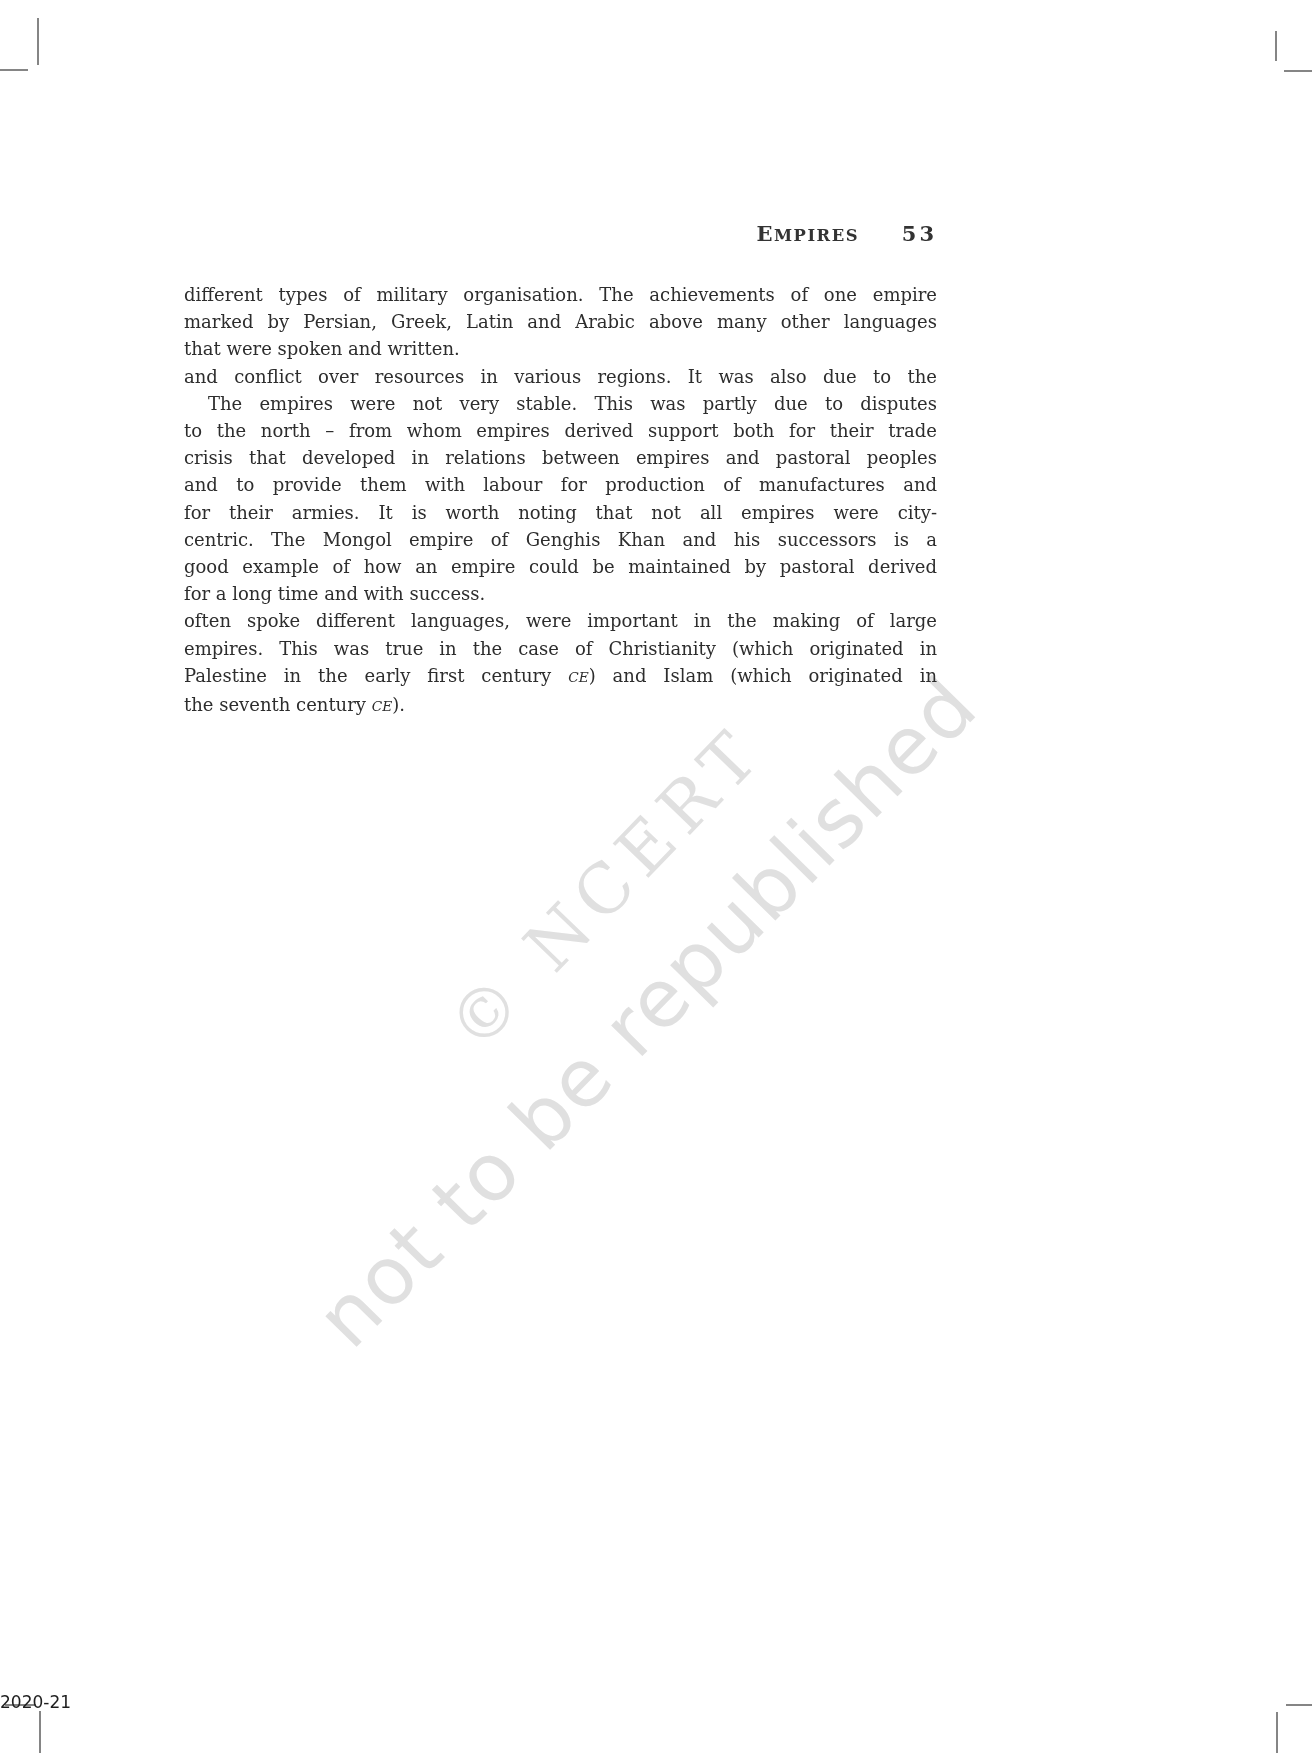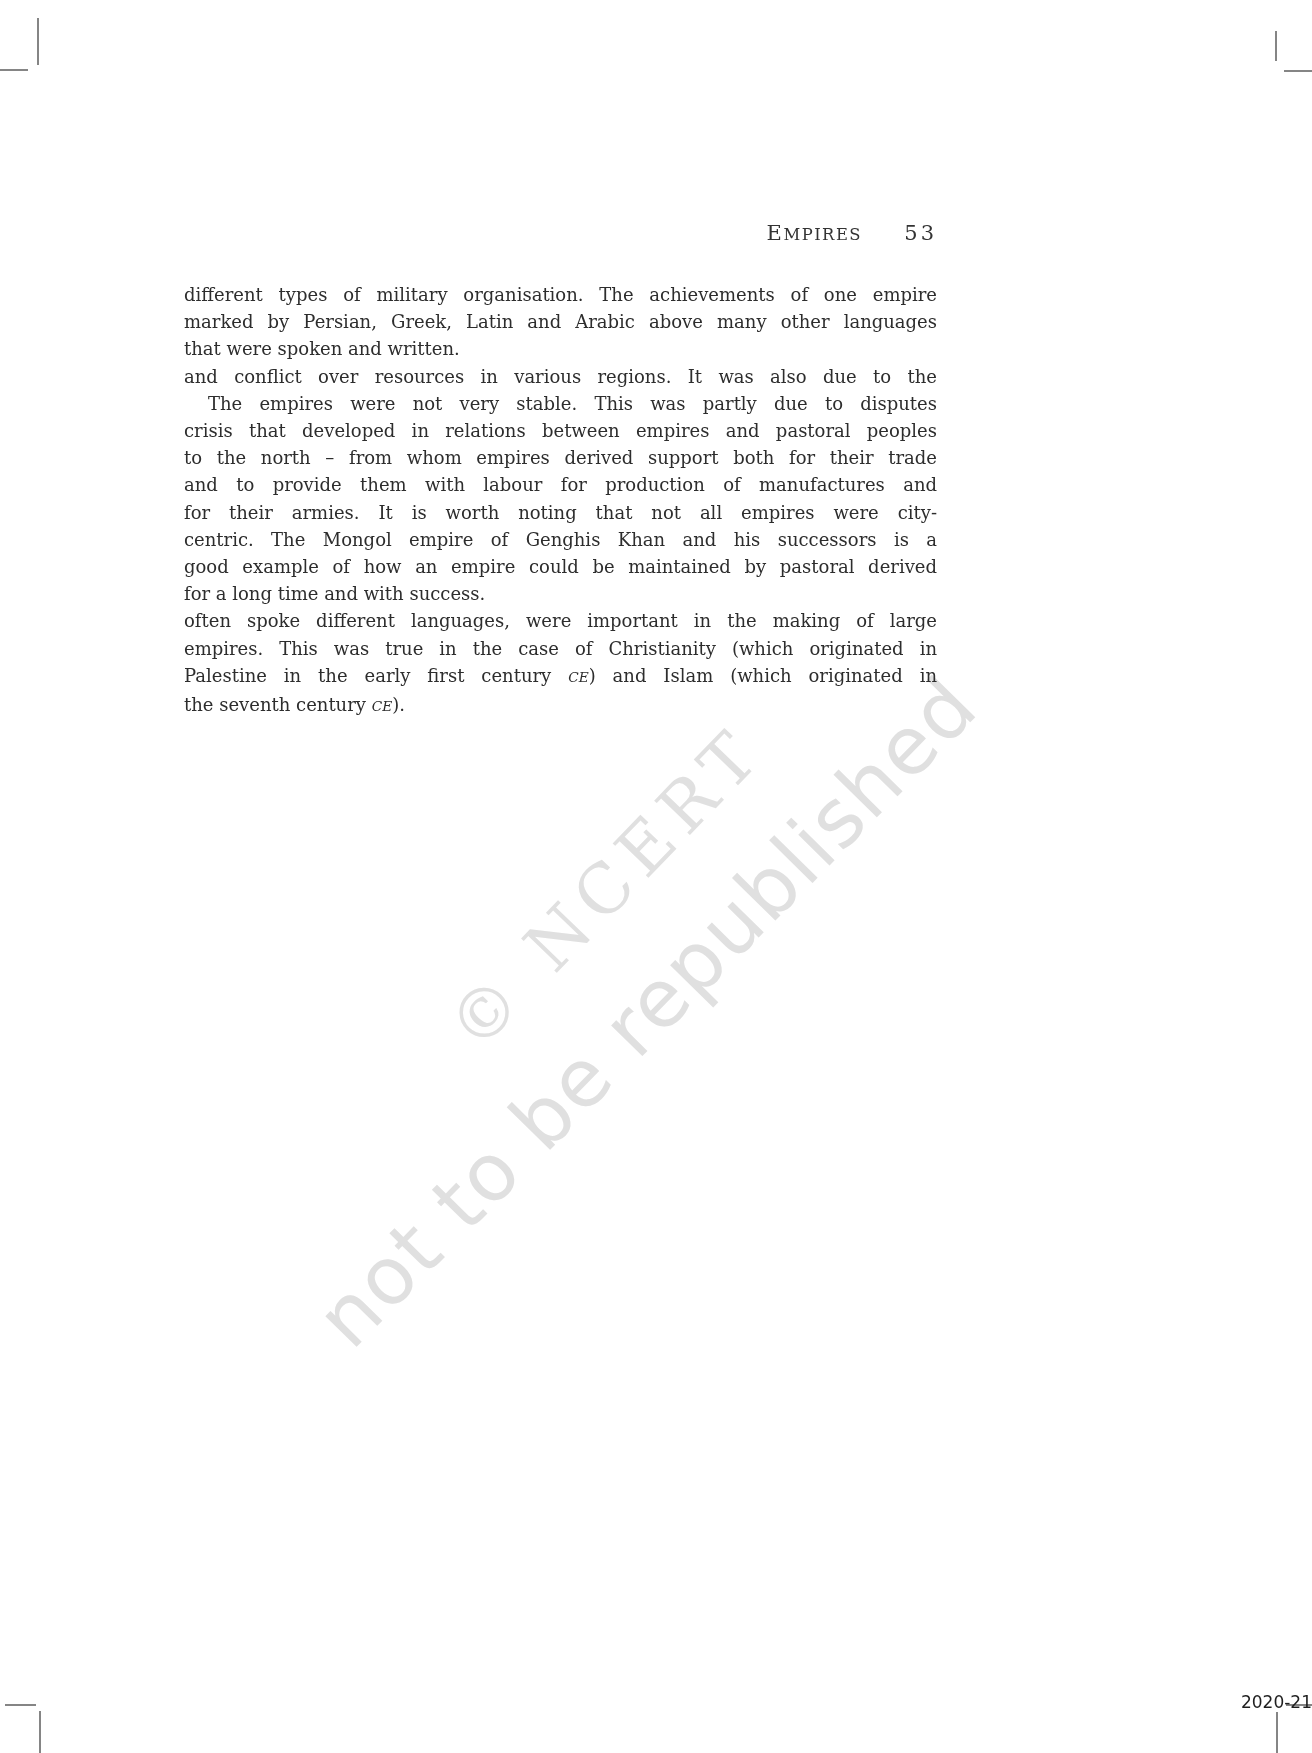--- a/index.html
+++ b/index.html
@@ -25,20 +25,21 @@
 
   
   .header {
     position: absolute;
     left: 184px; top: 221px; width: 753px;
     text-align: right;
     font-size: 21px;
     letter-spacing: 1.5px;
     color: #333333;
     white-space: nowrap;
+    font-weight: bold;
   }
   .header .sc-rest { font-size: 0.78em; }
   .header .pageno { margin-left: 34px; letter-spacing: 3px; }
 
   
   .watermark {
     position: absolute;
     color: #e0e0e0;
     white-space: nowrap;
     pointer-events: none;
@@ -74,21 +75,21 @@
     text-align-last: justify;
   }
   .line.end { text-align-last: left; }
   .line.ind { padding-left: 24px; }
   .smallcap { font-size: 0.76em; font-style: italic; }
 
   
   .footer {
     position: absolute;
     left: 0; right: 0; top: 1692px;
-    text-align: right;
+    text-align: left;
     font-family: "DejaVu Sans", sans-serif;
     font-size: 17px;
     color: #1f1f1f;
   }
 </style>
 </head>
 <body>
 
 <div class="page">
 
@@ -113,22 +114,22 @@
 
     <div class="para">
       <div class="line">different types of military organisation. The  achievements of one empire</div>
       <div class="line">marked by Persian, Greek, Latin and Arabic above many other languages</div>
       <div class="line end">that were spoken and written.</div>
     </div>
 
     <div class="para">
       <div class="line">and conflict over resources in various regions. It was also due to the</div>
       <div class="line ind">The empires were not very stable. This was partly due to disputes</div>
+      <div class="line">to the north – from whom empires derived support both for their trade</div>
       <div class="line">crisis that developed in relations between empires and pastoral peoples</div>
-      <div class="line">to the north – from whom empires derived support both for their trade</div>
       <div class="line">and to provide them with labour for production of manufactures and</div>
       <div class="line">for their armies. It is worth noting that not all empires were city-</div>
       <div class="line">centric. The Mongol empire of Genghis Khan and his successors is a</div>
       <div class="line">good example of how an empire could be maintained by pastoral derived</div>
       <div class="line end">for a long time and with success.</div>
     </div>
 
     <div class="para">
       <div class="line">often spoke different languages, were important in the making of large</div>
       <div class="line">empires. This was true in the case of Christianity (which originated in</div>

